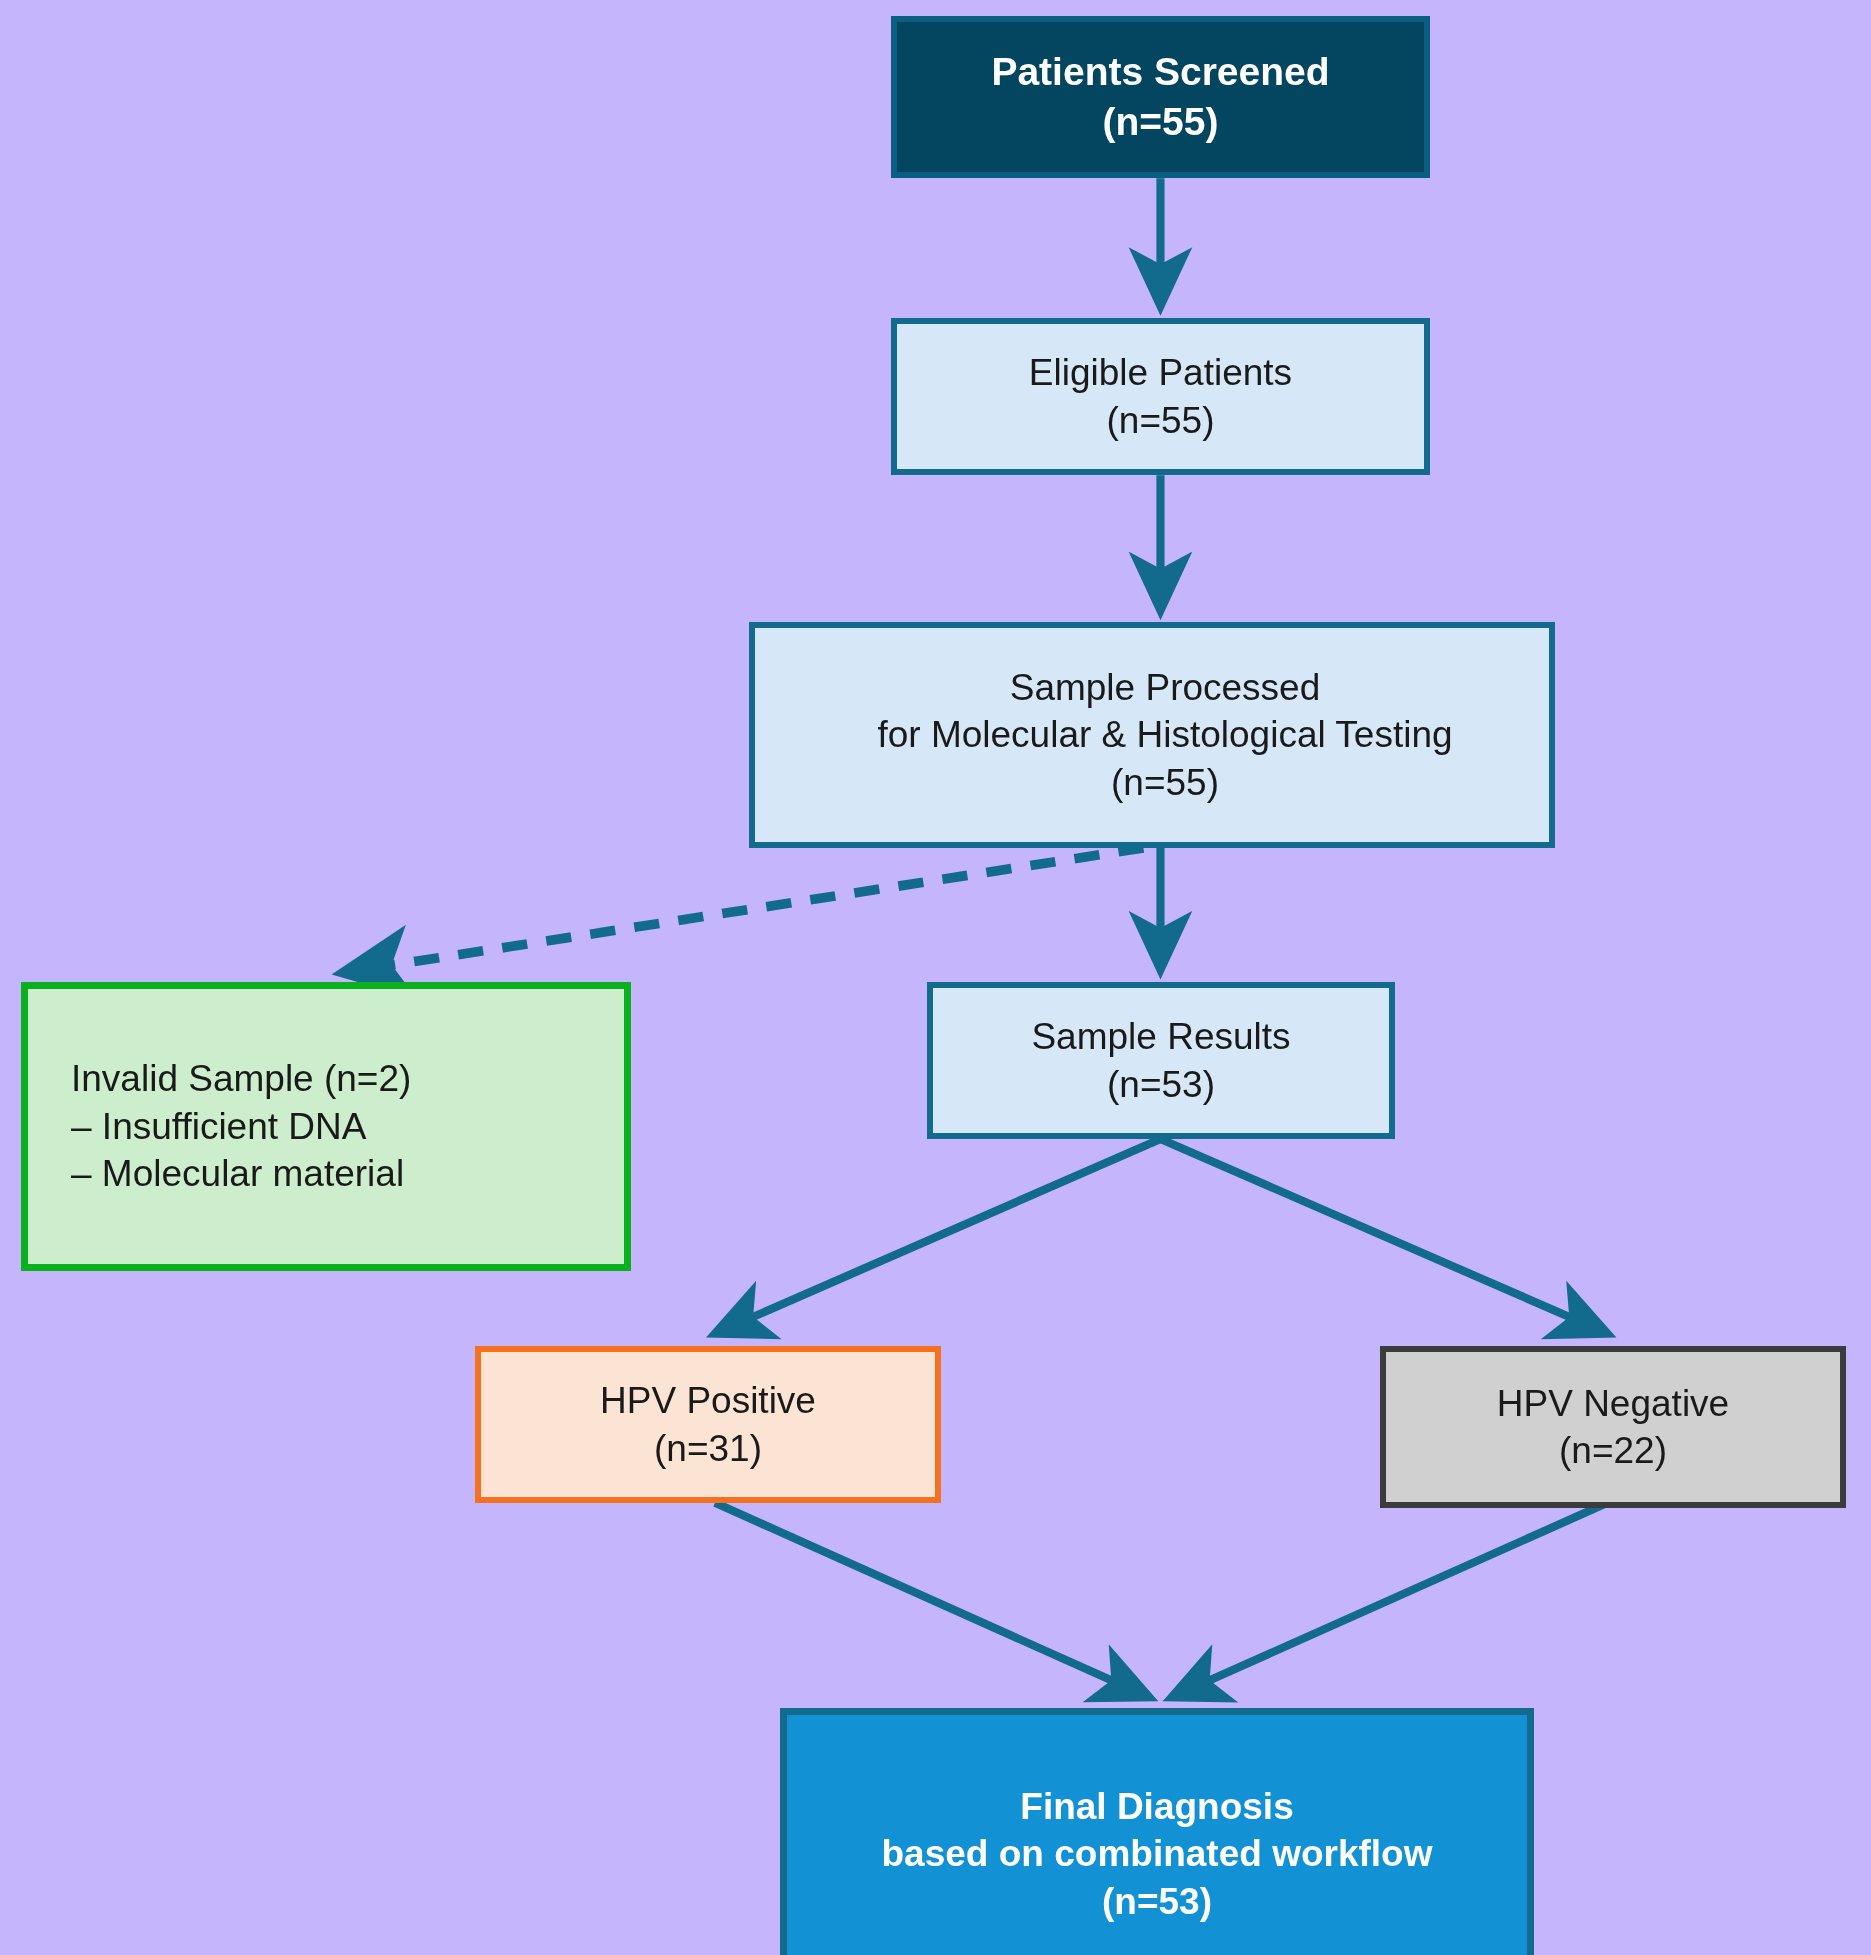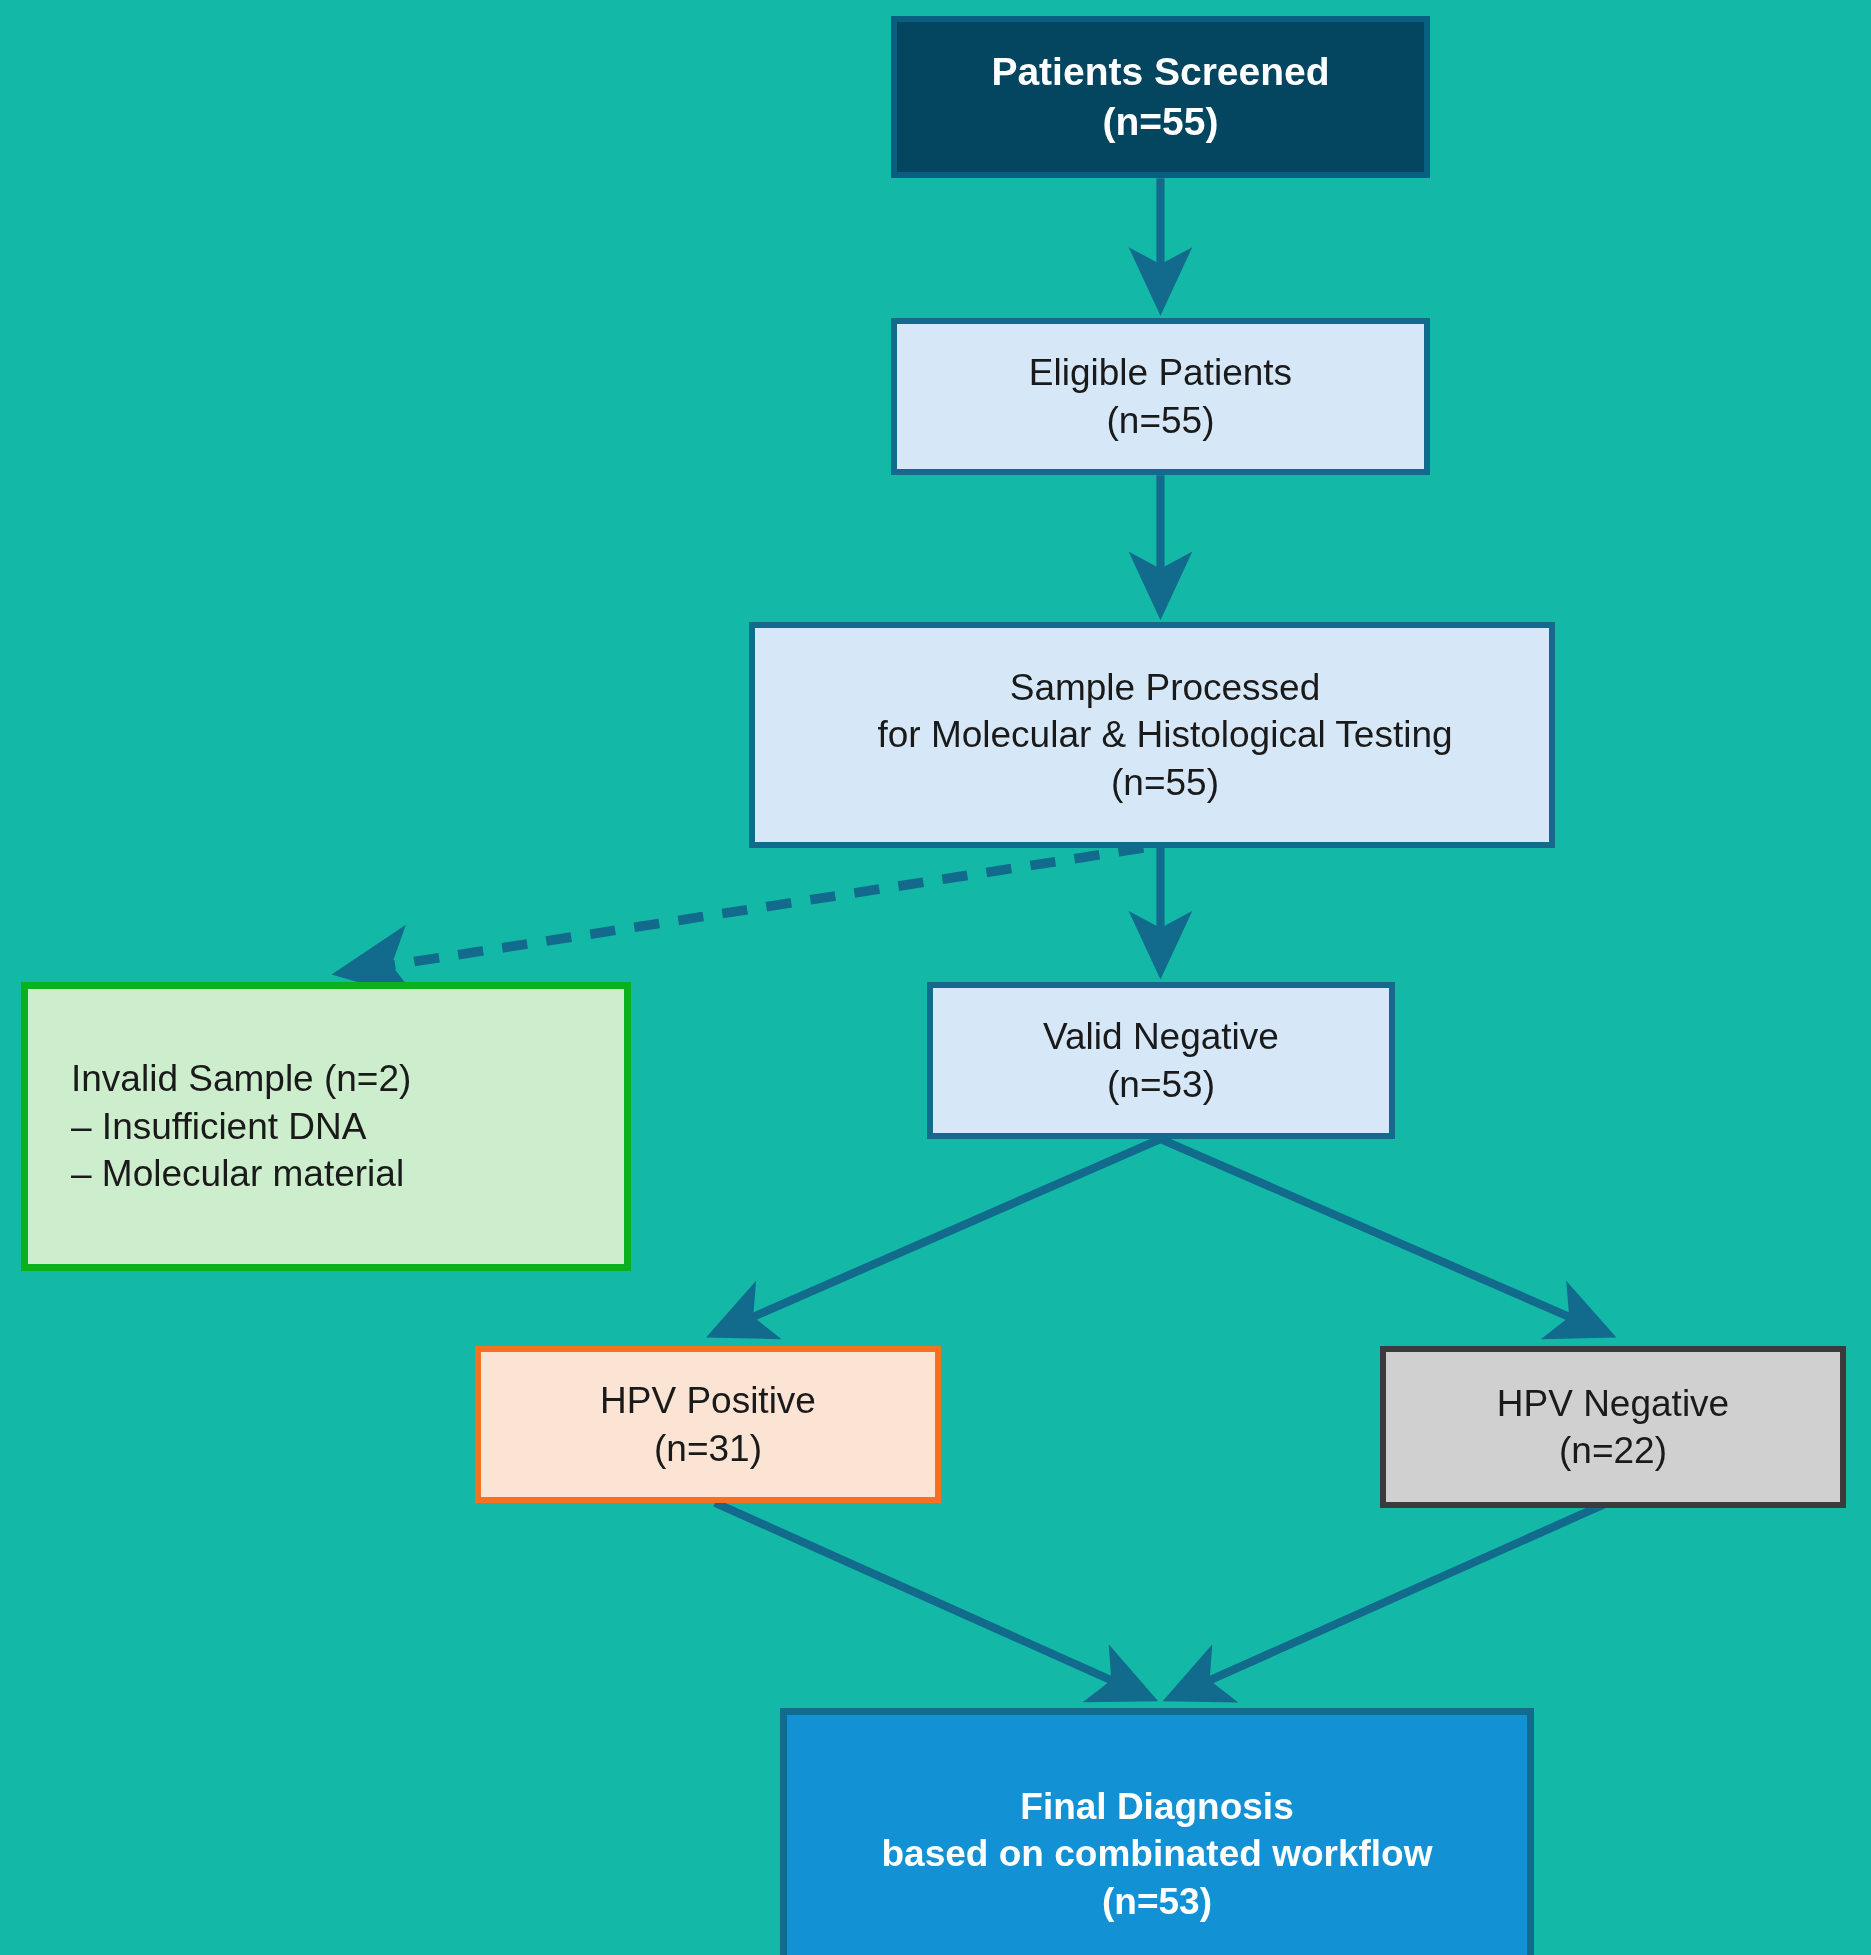--- a/index.html
+++ b/index.html
@@ -4,21 +4,21 @@
 <style>
   html, body {
     margin: 0;
     padding: 0;
     background: #ffffff;
   }
   #canvas {
     position: relative;
     width: 1871px;
     height: 1955px;
-    background: #14b8a6;
+    background: #c4b5fd;
     font-family: "Liberation Sans", sans-serif;
     overflow: hidden;
   }
   svg.connectors {
     position: absolute;
     left: 0;
     top: 0;
     width: 1871px;
     height: 1955px;
     pointer-events: none;
@@ -132,21 +132,21 @@
     <span class="line">(n=55)</span>
   </div>
 
   <div class="node v-green" id="node-invalid">
     <span class="line">Invalid Sample (n=2)</span>
     <span class="line">– Insufficient DNA</span>
     <span class="line">– Molecular material</span>
   </div>
 
   <div class="node v-light" id="node-valid">
-    <span class="line">Valid Negative</span>
+    <span class="line">Sample Results</span>
     <span class="line">(n=53)</span>
   </div>
 
   <div class="node v-orange" id="node-hpvpos">
     <span class="line">HPV Positive</span>
     <span class="line">(n=31)</span>
   </div>
 
   <div class="node v-gray" id="node-hpvneg">
     <span class="line">HPV Negative</span>

